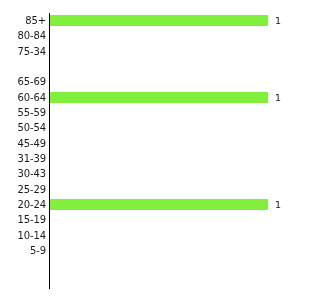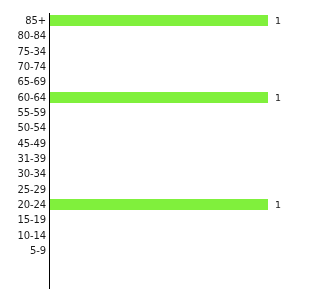--- a/index.html
+++ b/index.html
@@ -104,21 +104,20 @@
         </div>
         <div class="row">
           <div class="cat-label">80-84</div>
           <div class="bar-wrap"></div>
         </div>
         <div class="row">
           <div class="cat-label">75-34</div>
           <div class="bar-wrap"></div>
         </div>
         <div class="row">
-          <div class="cat-label">70-74</div>
           <div class="bar-wrap"></div>
         </div>
         <div class="row">
           <div class="cat-label">65-69</div>
           <div class="bar-wrap"></div>
         </div>
         <div class="row">
           <div class="cat-label">60-64</div>
           <div class="bar-wrap">
             <div class="bar" style="width: 218px; background: rgb(128, 240, 60);"></div>
@@ -135,21 +134,21 @@
         </div>
         <div class="row">
           <div class="cat-label">45-49</div>
           <div class="bar-wrap"></div>
         </div>
         <div class="row">
           <div class="cat-label">31-39</div>
           <div class="bar-wrap"></div>
         </div>
         <div class="row">
-          <div class="cat-label">30-34</div>
+          <div class="cat-label">30-43</div>
           <div class="bar-wrap"></div>
         </div>
         <div class="row">
           <div class="cat-label">25-29</div>
           <div class="bar-wrap"></div>
         </div>
         <div class="row">
           <div class="cat-label">20-24</div>
           <div class="bar-wrap">
             <div class="bar" style="width: 218px; background: rgb(128, 240, 60);"></div>

